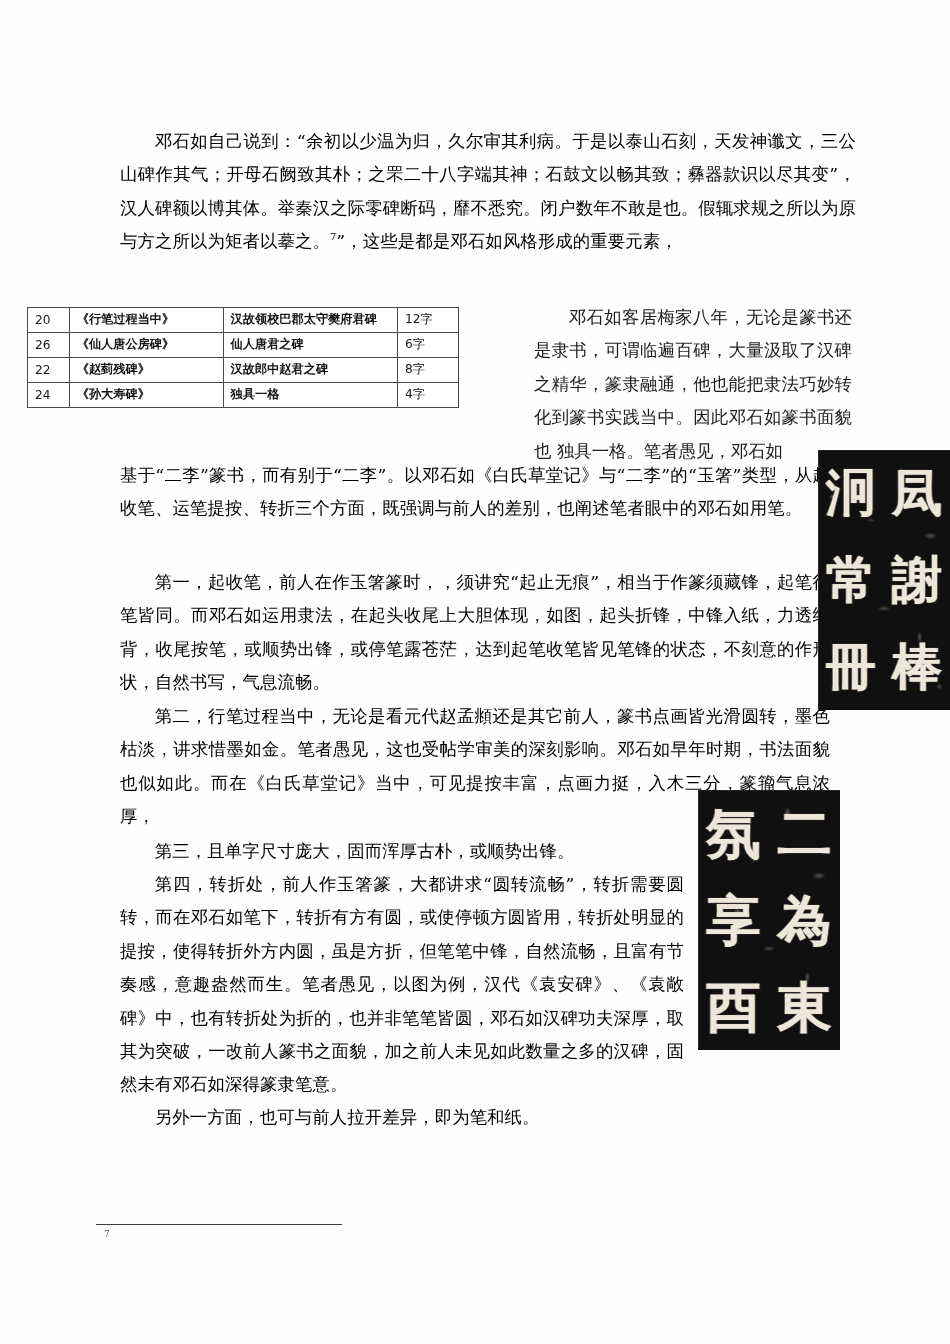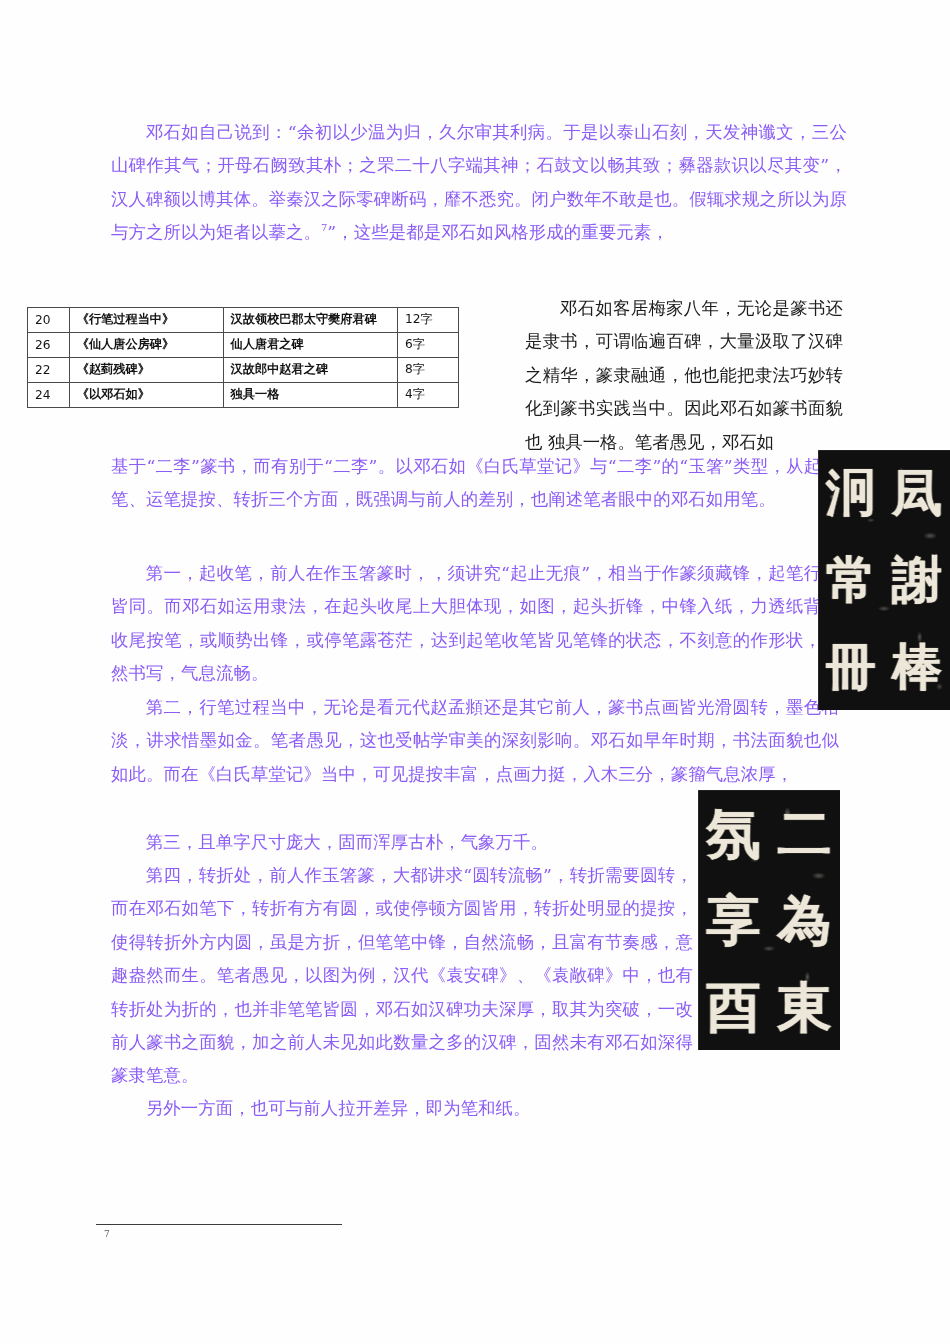--- a/index.html
+++ b/index.html
@@ -24,28 +24,28 @@
 
   
   .textblock {
     position: absolute;
     left: 107px;
     top: 112px;
     width: 736px;
   }
 
   p.para {
-    margin: 4px;
+    margin: 13px;
     font-size: 17.4px;
     line-height: 33.4px;
     text-align: justify;
     text-justify: inter-ideograph;
     letter-spacing: 0.1px;
     text-indent: 2em;
-    color: #8b5cf6;
+    color: #000000;
   }
   p.para.noindent { text-indent: 0; }
 
   sup.fn {
     font-size: 10px;
     vertical-align: super;
     line-height: 0;
   }
 
   
@@ -55,21 +55,21 @@
   .p-right {
     position: absolute;
     left: 525px;
     top: 292px;
     width: 318px;
     font-size: 17.4px;
     line-height: 33.4px;
     text-align: justify;
     text-justify: inter-ideograph;
     text-indent: 2em;
-    margin: 0;
+    margin: 9px;
     color: #1c1c1c;
   }
 
   
   .p-flow {
     position: absolute;
     left: 107px;
     width: 736px;
   }
 
@@ -227,21 +227,21 @@
           <td class="c-count">6字</td>
         </tr>
         <tr>
           <td class="c-num">22</td>
           <td class="c-title">《赵菿残碑》</td>
           <td class="c-full">汉故郎中赵君之碑</td>
           <td class="c-count">8字</td>
         </tr>
         <tr>
           <td class="c-num">24</td>
-          <td class="c-title">《以邓石如》</td>
+          <td class="c-title">《孙大寿碑》</td>
           <td class="c-full">独具一格</td>
           <td class="c-count">4字</td>
         </tr>
       </tbody>
     </table>
   </div>
 
   <p class="p-right">邓石如客居梅家八年，无论是篆书还是隶书，可谓临遍百碑，大量汲取了汉碑之精华，篆隶融通，他也能把隶法巧妙转化到篆书实践当中。因此邓石如篆书面貌也 独具一格。笔者愚见，邓石如</p>
 
   <div class="p-flow" style="top:446px;">
@@ -250,21 +250,21 @@
 
   <div class="p-flow" style="top:553px;">
     <p class="para">第一，起收笔，前人在作玉箸篆时，，须讲究“起止无痕”，相当于作篆须藏锋，起笔行笔皆同。而邓石如运用隶法，在起头收尾上大胆体现，如图，起头折锋，中锋入纸，力透纸背，收尾按笔，或顺势出锋，或停笔露苍茫，达到起笔收笔皆见笔锋的状态，不刻意的作形状，自然书写，气息流畅。</p>
   </div>
 
   <div class="p-flow" style="top:687px;">
     <p class="para">第二，行笔过程当中，无论是看元代赵孟頫还是其它前人，篆书点画皆光滑圆转，墨色枯淡，讲求惜墨如金。笔者愚见，这也受帖学审美的深刻影响。邓石如早年时期，书法面貌也似如此。而在《白氏草堂记》当中，可见提按丰富，点画力挺，入木三分，篆籀气息浓厚，</p>
   </div>
 
   <div class="p-flow" style="top:822px; width:590px;">
-    <p class="para">第三，且单字尺寸庞大，固而浑厚古朴，气象万千。</p>
+    <p class="para">第三，且单字尺寸庞大，固而浑厚古朴，或顺势出锋。</p>
   </div>
 
   <div class="p-flow" style="top:855px; width:590px;">
     <p class="para">第四，转折处，前人作玉箸篆，大都讲求“圆转流畅”，转折需要圆转，而在邓石如笔下，转折有方有圆，或使停顿方圆皆用，转折处明显的提按，使得转折外方内圆，虽是方折，但笔笔中锋，自然流畅，且富有节奏感，意趣盎然而生。笔者愚见，以图为例，汉代《袁安碑》、《袁敞碑》中，也有转折处为折的，也并非笔笔皆圆，邓石如汉碑功夫深厚，取其为突破，一改前人篆书之面貌，加之前人未见如此数量之多的汉碑，固然未有邓石如深得篆隶笔意。</p>
   </div>
 
   <div class="p-flow" style="top:1088px;">
     <p class="para">另外一方面，也可与前人拉开差异，即为笔和纸。</p>
   </div>
 

